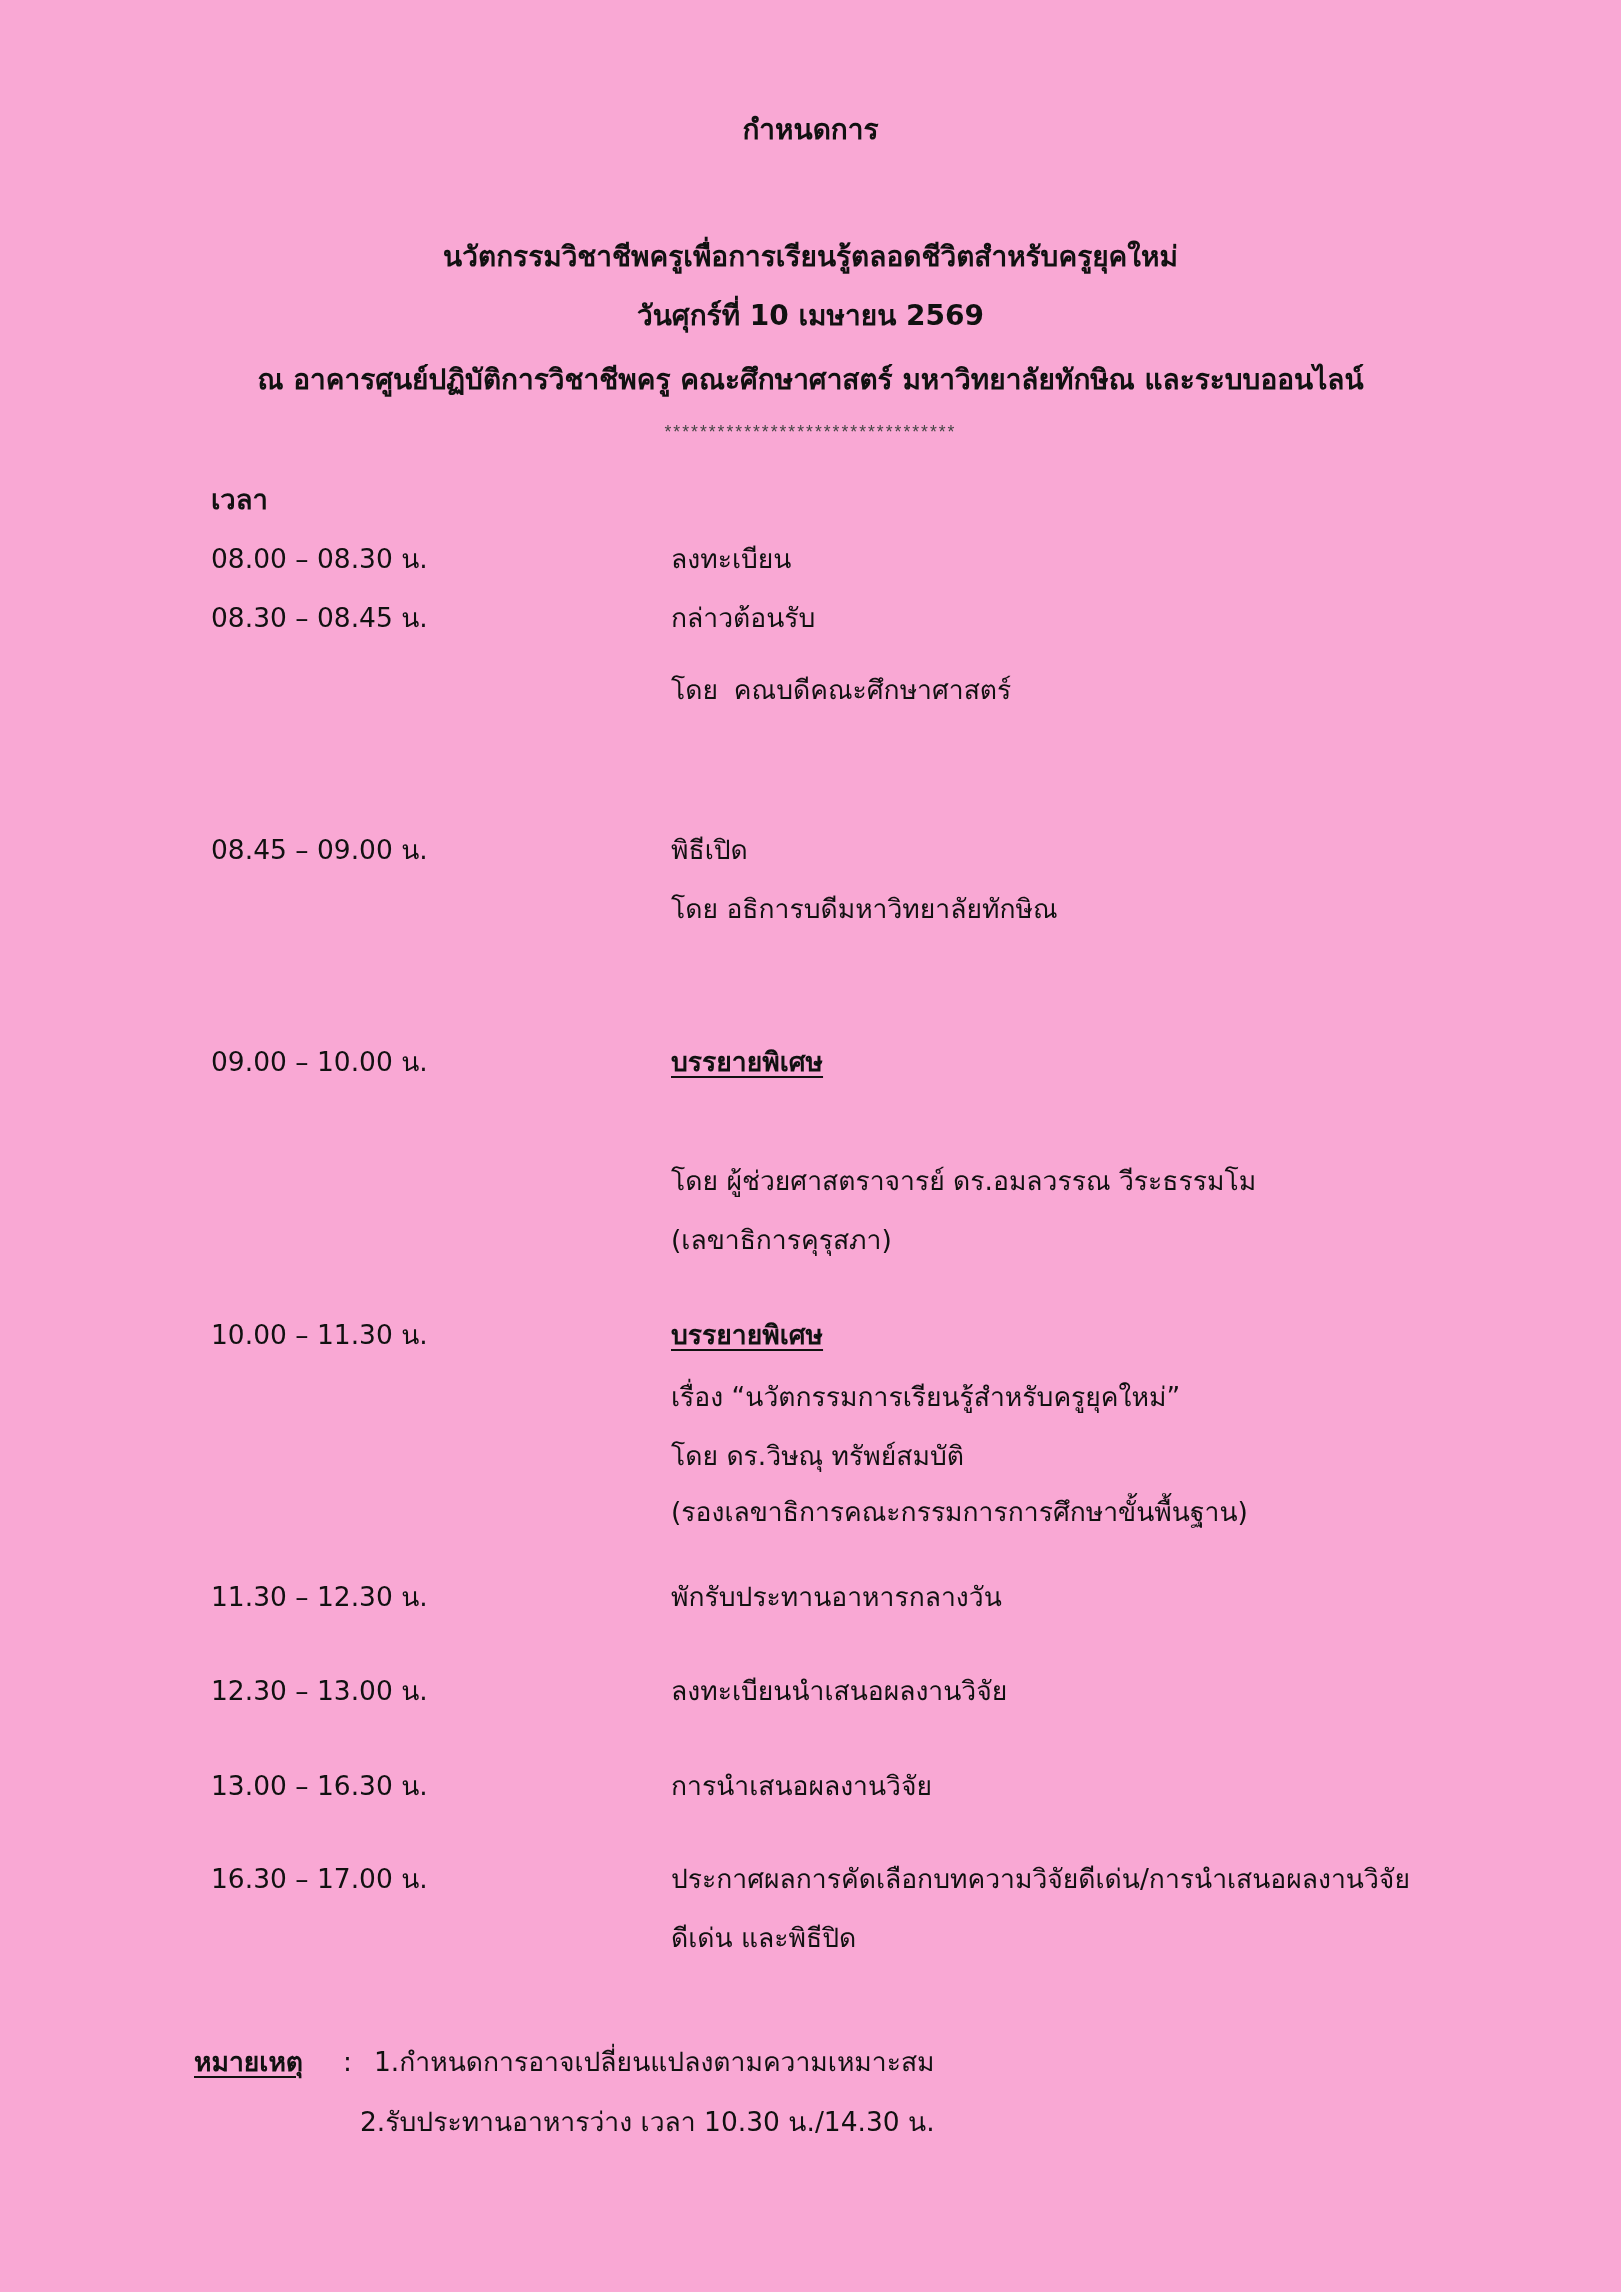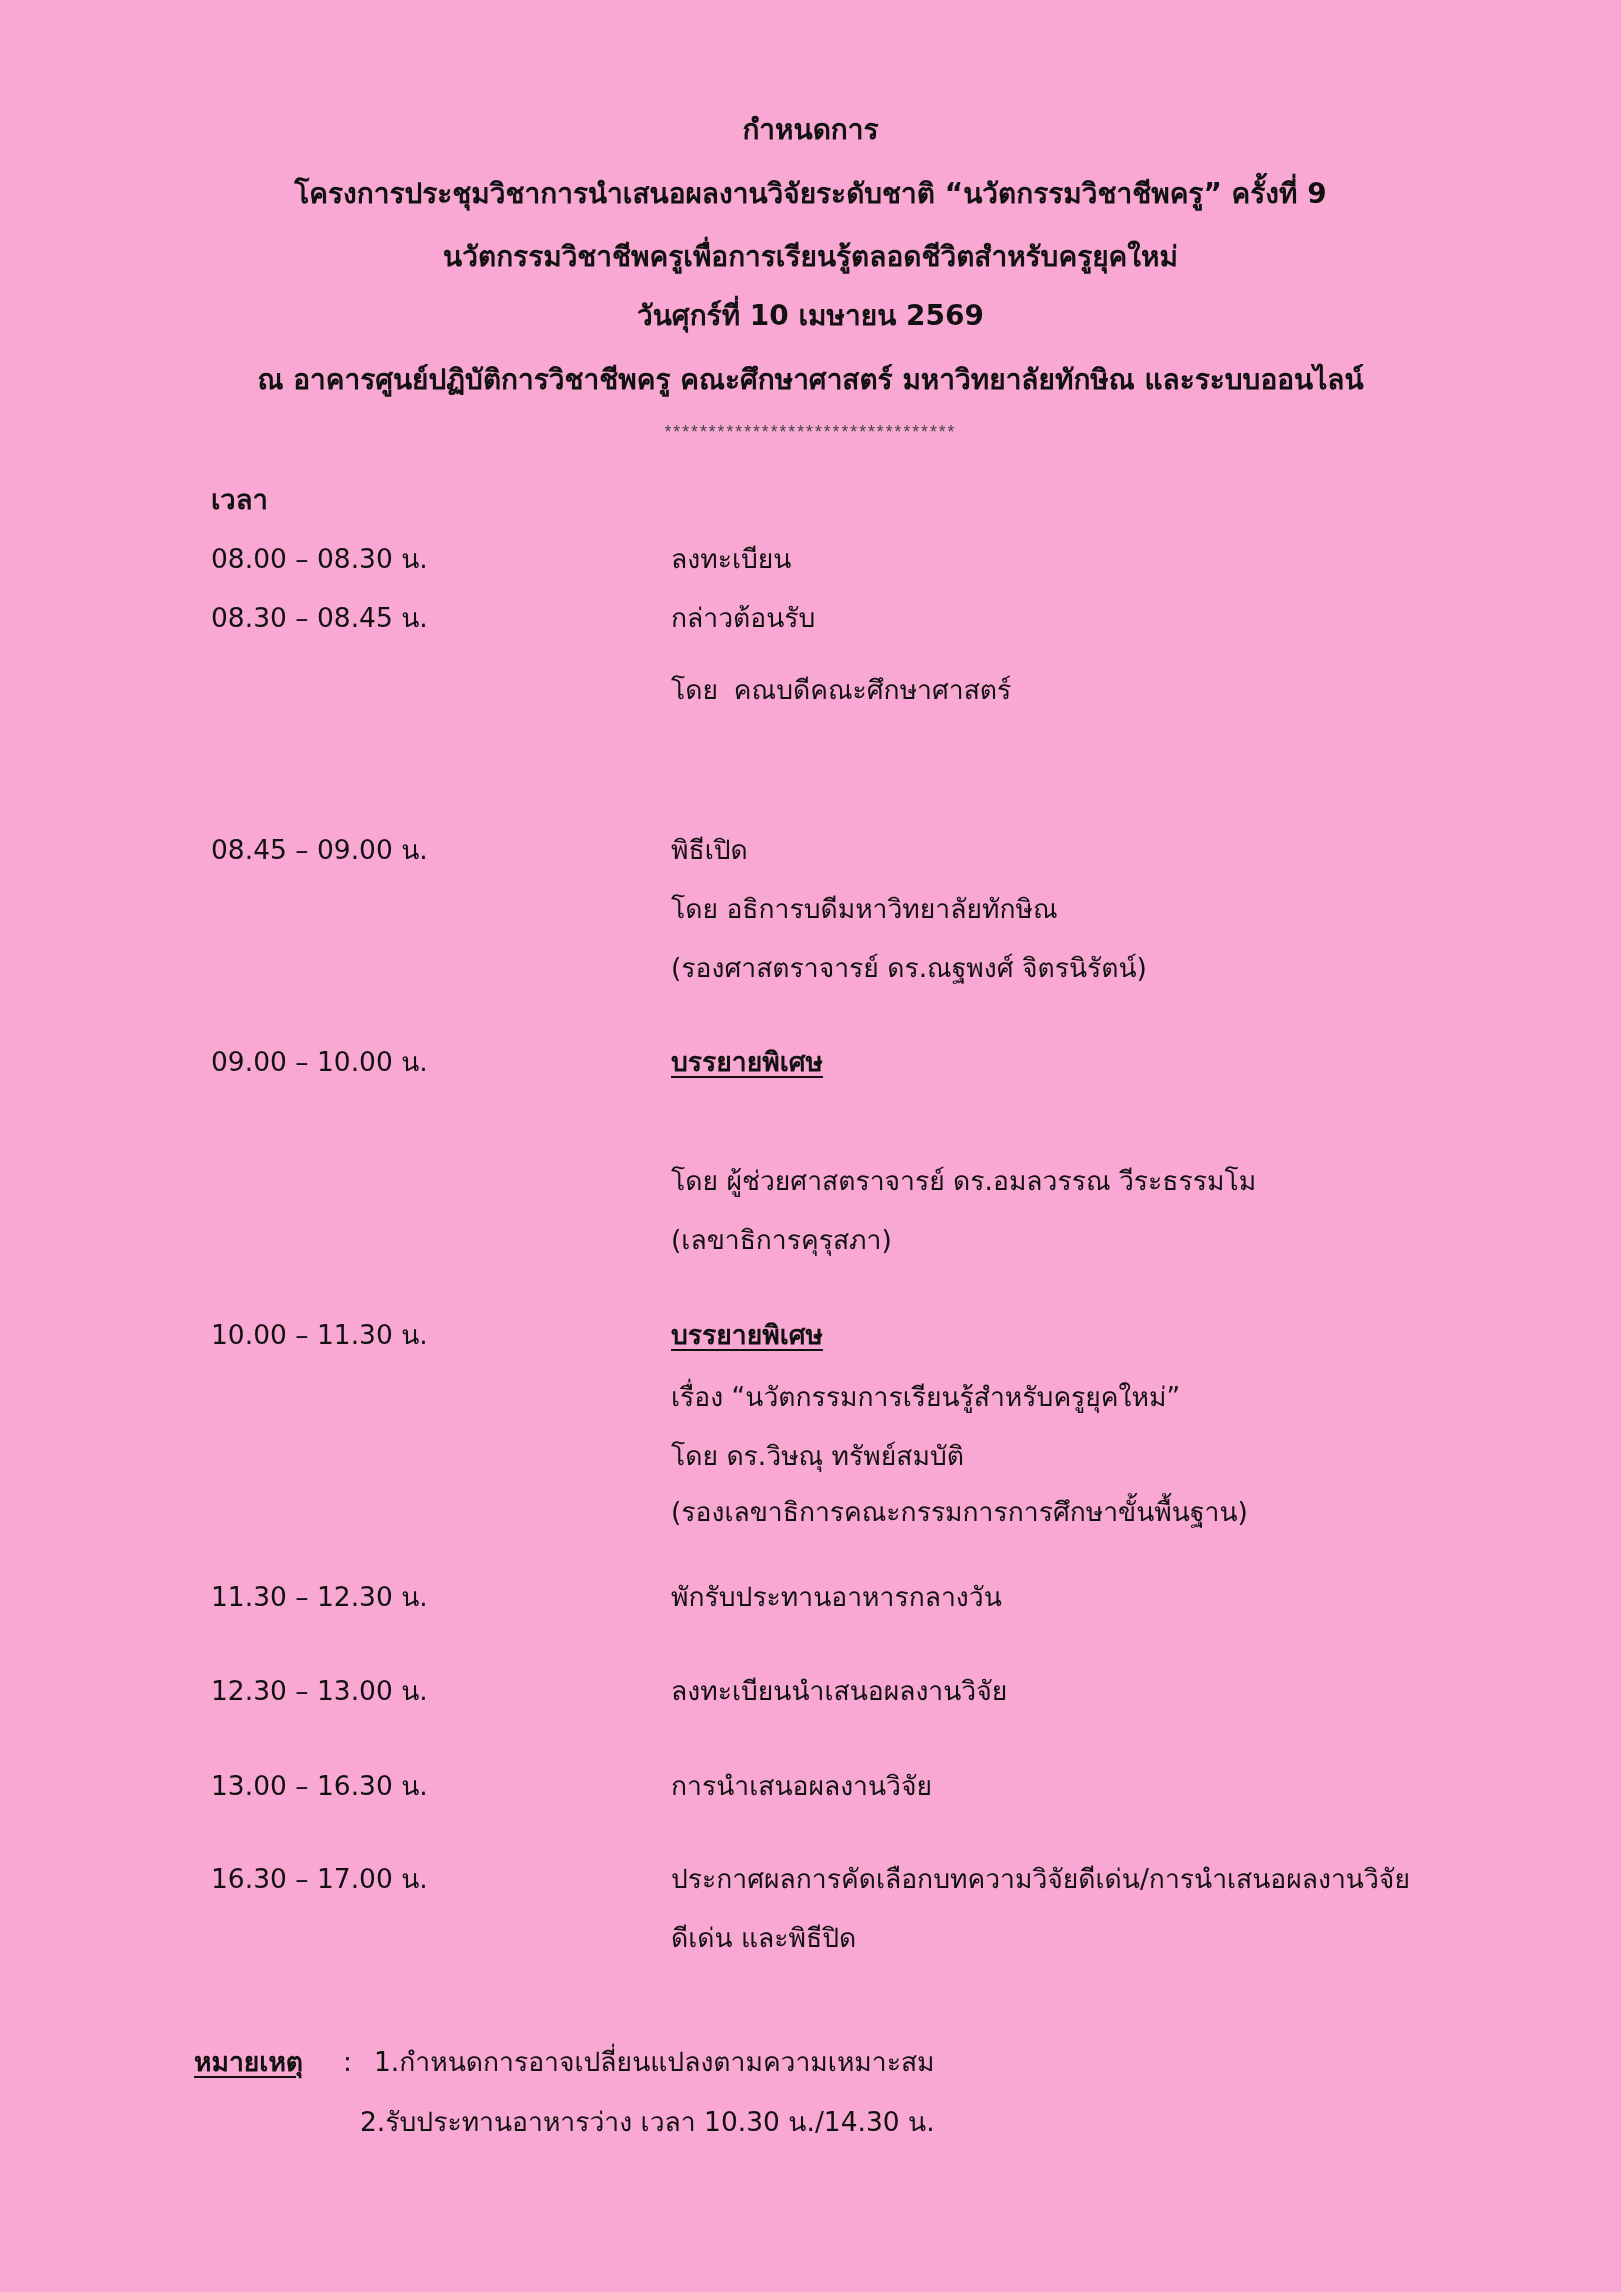--- a/index.html
+++ b/index.html
@@ -31,39 +31,37 @@
     .note-colon { position: absolute; left: 343px; font-size: 26.5px; line-height: 39px; }
     .note-1 { position: absolute; left: 374px; font-size: 26.5px; line-height: 39px; white-space: nowrap; }
     .note-2 { position: absolute; left: 360px; font-size: 26.5px; line-height: 39px; white-space: nowrap; }
   </style>
 </head>
 <body>
 
 <div class="page">
 
   <div class="hline" style="top:110px;">กำหนดการ</div>
-  <div class="hline" style="top:174px;">โครงการประชุมวิชาการนำเสนอผลงานวิจัยระดับชาติ “นวัตกรรมวิชาชีพครู” ครั้งที่ 9</div>
   <div class="hline" style="top:237px;">นวัตกรรมวิชาชีพครูเพื่อการเรียนรู้ตลอดชีวิตสำหรับครูยุคใหม่</div>
   <div class="hline" style="top:296px;">วันศุกร์ที่ 10 เมษายน 2569</div>
   <div class="hline" style="top:360px;">ณ อาคารศูนย์ปฏิบัติการวิชาชีพครู คณะศึกษาศาสตร์ มหาวิทยาลัยทักษิณ และระบบออนไลน์</div>
   <div class="stars" style="top:421px;">*********************************</div>
 
   <div class="label-time" style="top:480px;">เวลา</div>
 
   <div class="t" style="top:539px;">08.00 – 08.30 น.</div>
   <div class="a" style="top:539px;">ลงทะเบียน</div>
 
   <div class="t" style="top:598px;">08.30 – 08.45 น.</div>
   <div class="a" style="top:598px;">กล่าวต้อนรับ</div>
   <div class="a" style="top:673px;font-family:Liberation Mono, monospace;">โดย คณบดีคณะศึกษาศาสตร์</div>
 
   <div class="t" style="top:830px;">08.45 – 09.00 น.</div>
   <div class="a" style="top:830px;">พิธีเปิด</div>
   <div class="a" style="top:889px;">โดย อธิการบดีมหาวิทยาลัยทักษิณ</div>
-  <div class="a" style="top:948px;">(รองศาสตราจารย์ ดร.ณฐพงศ์ จิตรนิรัตน์)</div>
 
   <div class="t" style="top:1042px;">09.00 – 10.00 น.</div>
   <div class="a bold-u" style="top:1042px;">บรรยายพิเศษ</div>
   <div class="a" style="top:1161px;">โดย  ผู้ช่วยศาสตราจารย์ ดร.อมลวรรณ  วีระธรรมโม</div>
   <div class="a" style="top:1220px;">(เลขาธิการคุรุสภา)</div>
 
   <div class="t" style="top:1315px;">10.00 – 11.30 น.</div>
   <div class="a bold-u" style="top:1315px;">บรรยายพิเศษ</div>
   <div class="a" style="top:1377px;">เรื่อง “นวัตกรรมการเรียนรู้สำหรับครูยุคใหม่”</div>
   <div class="a" style="top:1436px;">โดย ดร.วิษณุ  ทรัพย์สมบัติ</div>

